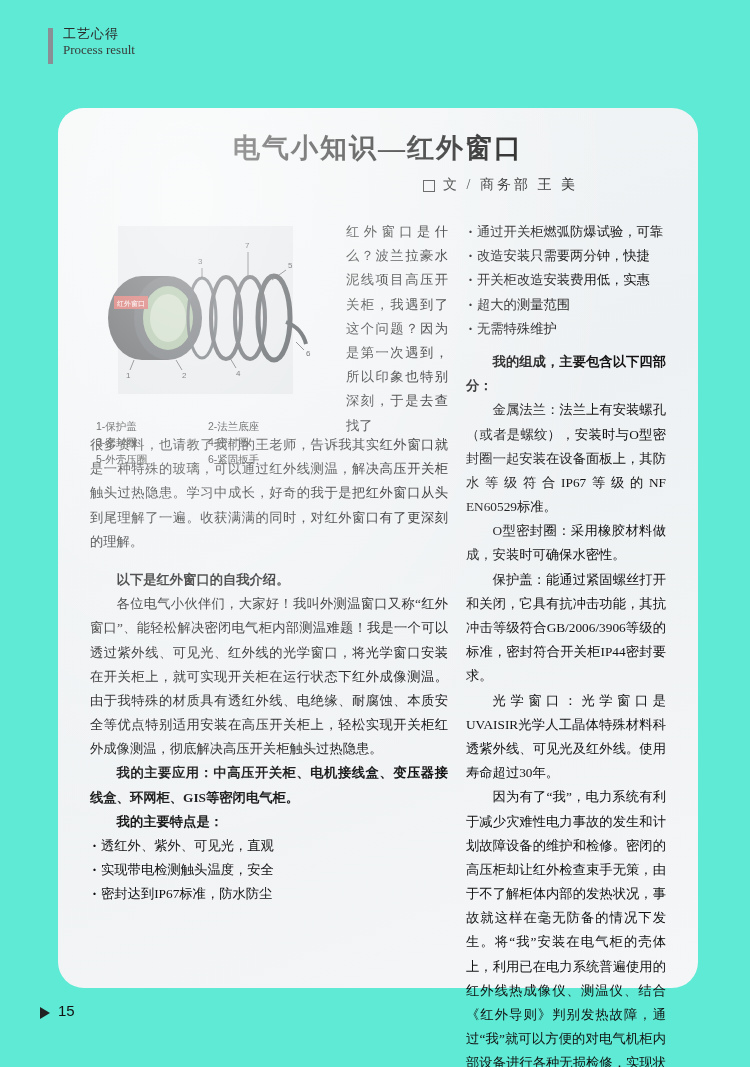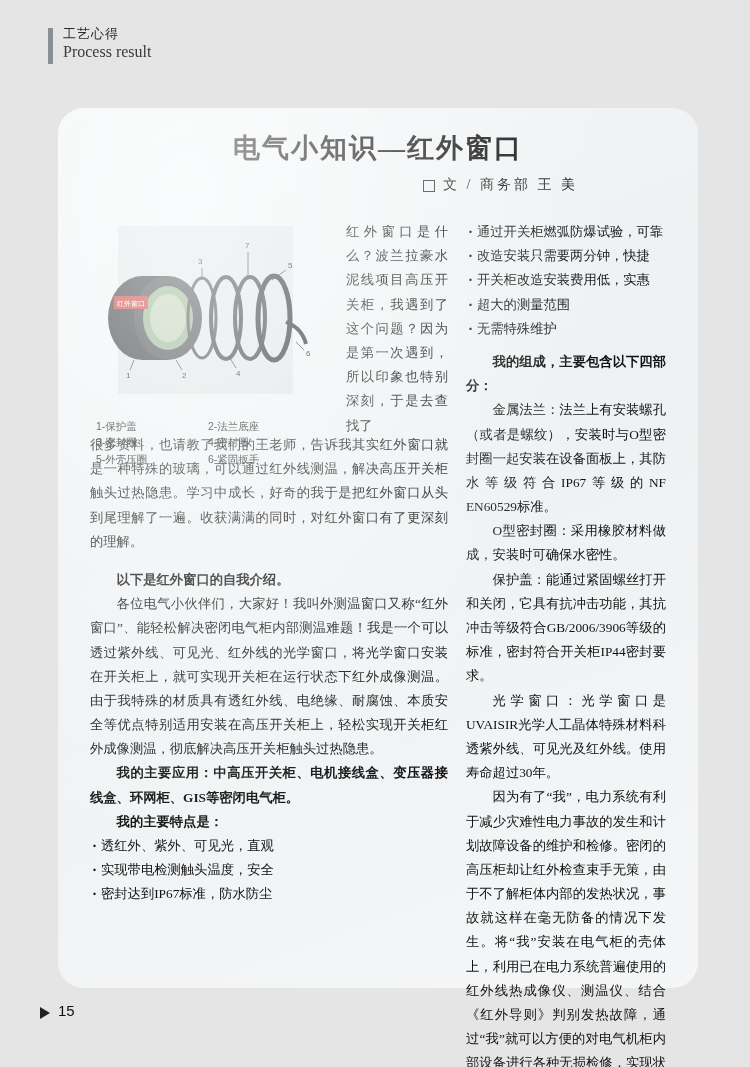--- a/index.html
+++ b/index.html
@@ -11,21 +11,21 @@
     height: 1067px;
     background: #ffffff;
     font-family: "Liberation Serif", "DejaVu Serif", serif;
     color: #1a1a1a;
     overflow: hidden;
   }
   .page {
     position: relative;
     width: 750px;
     height: 1067px;
-    background: #e5e5e5;
+    background: #5eead4;
   }
   
   .header {
     position: absolute;
     left: 48px;
     top: 26px;
     display: flex;
     align-items: flex-start;
   }
   .header-bar {
@@ -40,21 +40,21 @@
     flex-direction: column;
     line-height: 1.25;
   }
   .header-cn {
     font-size: 13px;
     color: #2a2a2a;
     letter-spacing: 1px;
     font-family: "Liberation Sans", sans-serif;
   }
   .header-en {
-    font-size: 16px;
+    font-size: 13px;
     color: #3a3a3a;
     font-family: "Liberation Serif", serif;
   }
 
   
   .panel {
     position: absolute;
     left: 58px;
     top: 108px;
     width: 640px;

